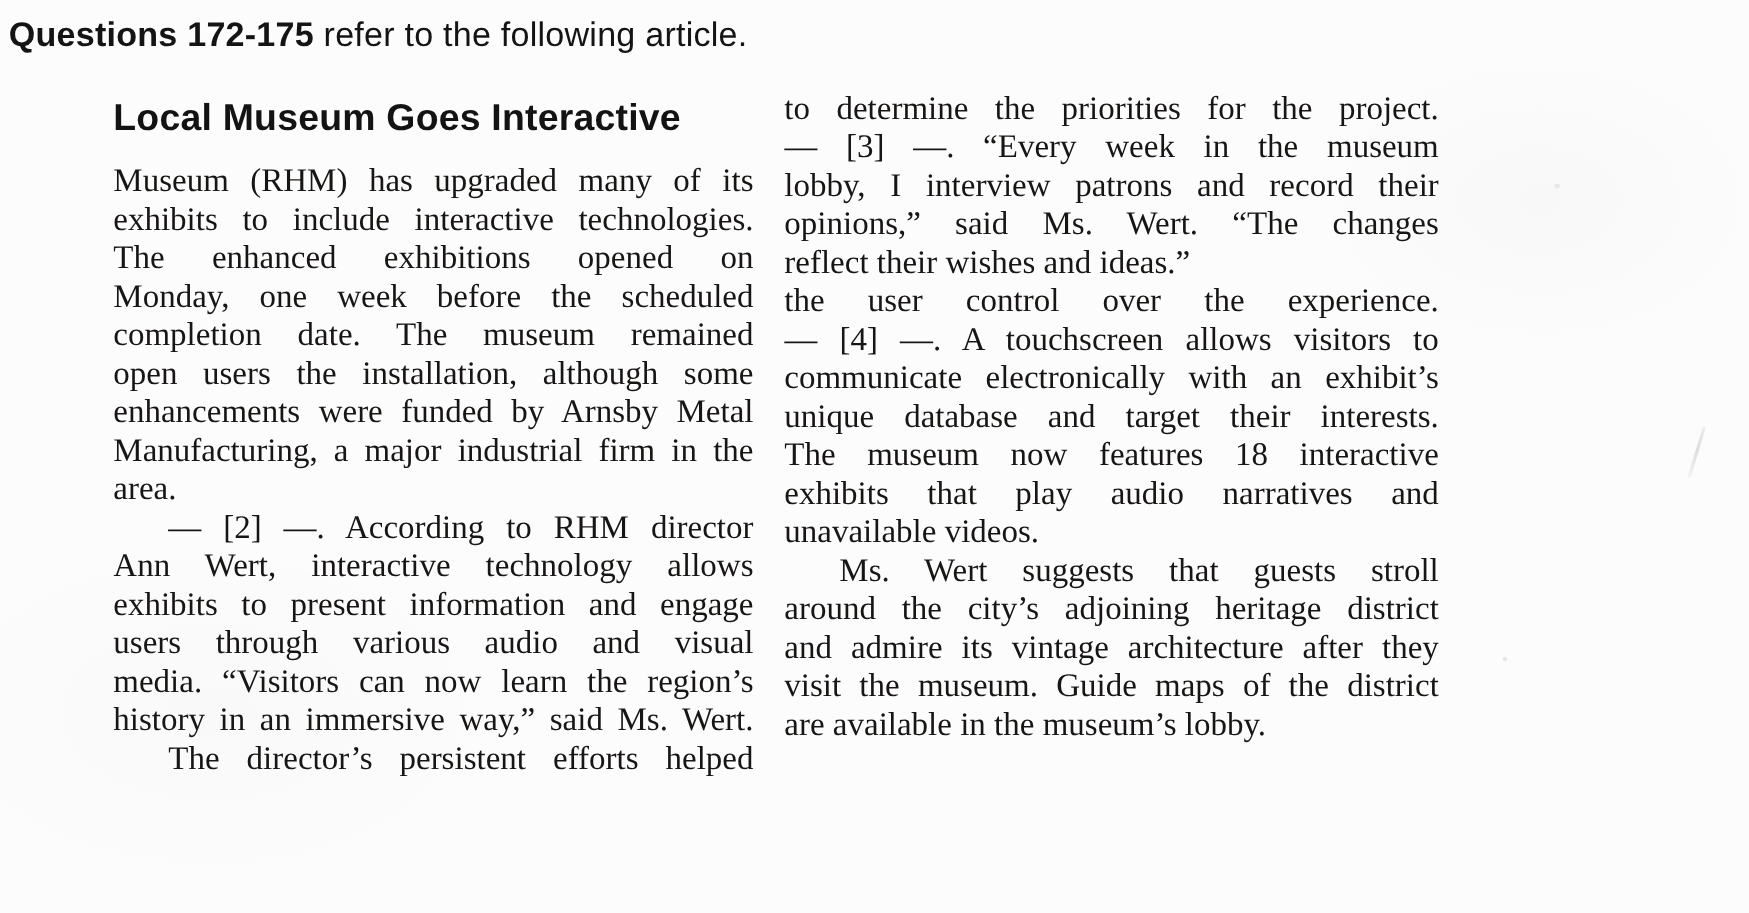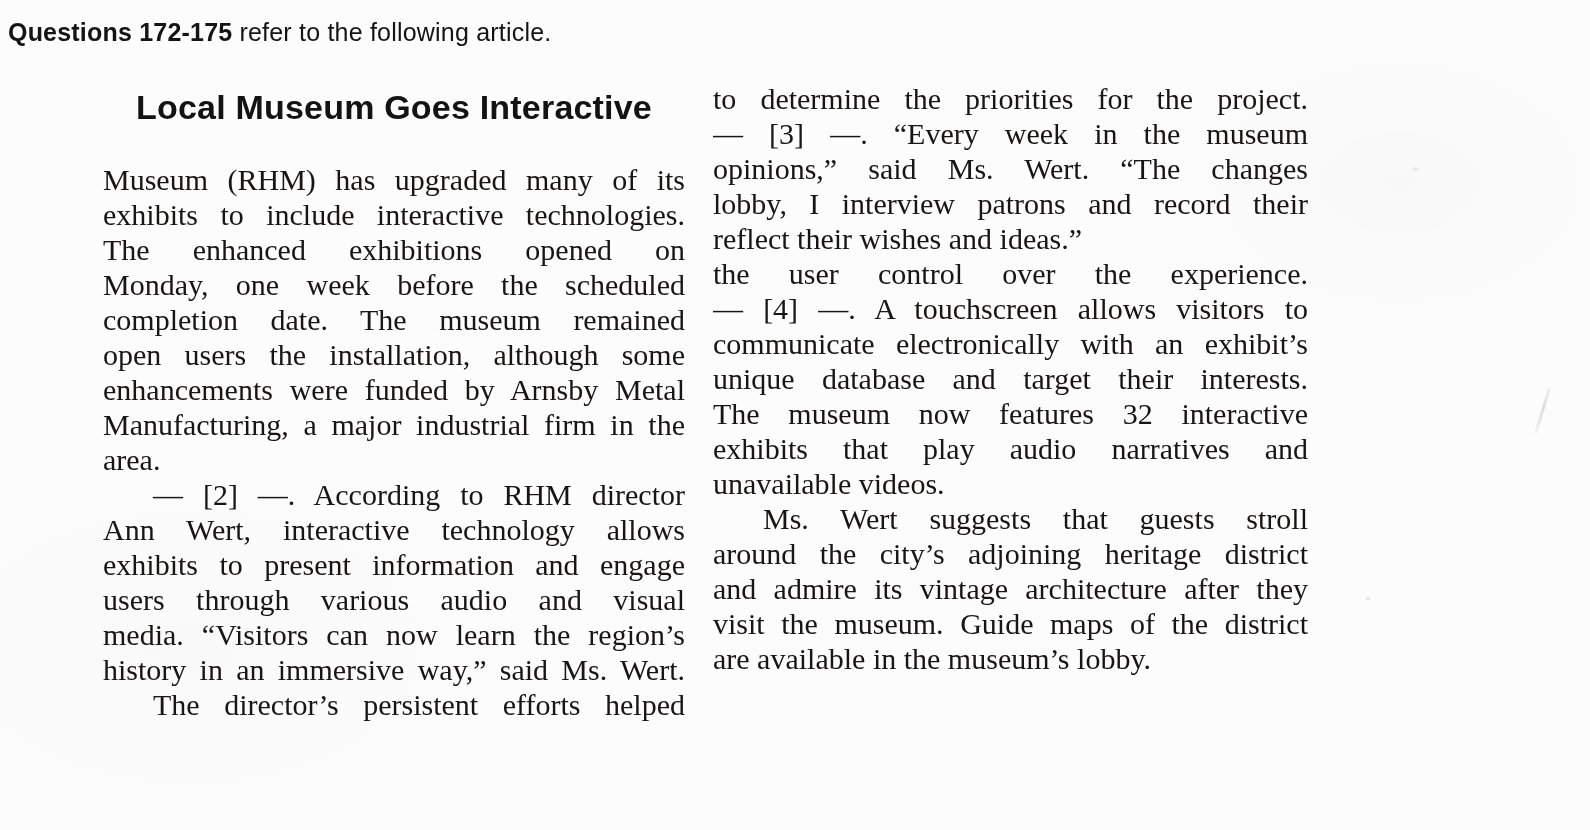--- a/index.html
+++ b/index.html
@@ -16,21 +16,21 @@
     font-family: "Liberation Serif", serif;
     overflow: hidden;
   }
 
   
   .qheader {
     position: absolute;
     left: 8px;
     top: 13px;
     font-family: "Liberation Sans", sans-serif;
-    font-size: 25px;
+    font-size: 31px;
     line-height: 38px;
     color: #141414;
     letter-spacing: 0.2px;
     white-space: nowrap;
   }
   .qheader .b { font-weight: 700; }
 
   
   .col {
     position: absolute;
@@ -39,23 +39,23 @@
   }
   .col.left  { left: 103px; top: 88px;  width: 582px; }
   .col.right { left: 713px; top: 81px;  width: 595px; }
 
   .title {
     font-family: "Liberation Sans", sans-serif;
     font-weight: 700;
     font-size: 34px;
     line-height: 38px;
     letter-spacing: 0.2px;
-    text-align: center;
+    text-align: left;
     color: #131313;
-    margin: 0 0 36px 0;
+    margin: 0 0 21px 0;
   }
 
   .ln { height: 35px; overflow: hidden; }
   .ln.j { text-align: justify; text-align-last: justify; }
   .ln.ind { padding-left: 50px; }
 
   
   .scratch {
     position: absolute;
     left: 1541px;
@@ -100,28 +100,28 @@
     <div class="ln j">exhibits to present information and engage</div>
     <div class="ln j">users through various audio and visual</div>
     <div class="ln j">media. “Visitors can now learn the region’s</div>
     <div class="ln j">history in an immersive way,” said Ms. Wert.</div>
     <div class="ln j ind">The director’s persistent efforts helped</div>
   </div>
 
   <div class="col right">
     <div class="ln j">to determine the priorities for the project.</div>
     <div class="ln j">— [3] —. “Every week in the museum</div>
+    <div class="ln j">lobby, I interview patrons and record their</div>
     <div class="ln j">opinions,” said Ms. Wert. “The changes</div>
-    <div class="ln j">lobby, I interview patrons and record their</div>
     <div class="ln">reflect their wishes and ideas.”</div>
     <div class="ln j">the user control over the experience.</div>
     <div class="ln j">— [4] —. A touchscreen allows visitors to</div>
     <div class="ln j">communicate electronically with an exhibit’s</div>
     <div class="ln j">unique database and target their interests.</div>
-    <div class="ln j">The museum now features 32 interactive</div>
+    <div class="ln j">The museum now features 18 interactive</div>
     <div class="ln j">exhibits that play audio narratives and</div>
     <div class="ln">unavailable videos.</div>
     <div class="ln j ind">Ms. Wert suggests that guests stroll</div>
     <div class="ln j">around the city’s adjoining heritage district</div>
     <div class="ln j">and admire its vintage architecture after they</div>
     <div class="ln j">visit the museum. Guide maps of the district</div>
     <div class="ln">are available in the museum’s lobby.</div>
   </div>
 
   <div class="scratch"></div>

